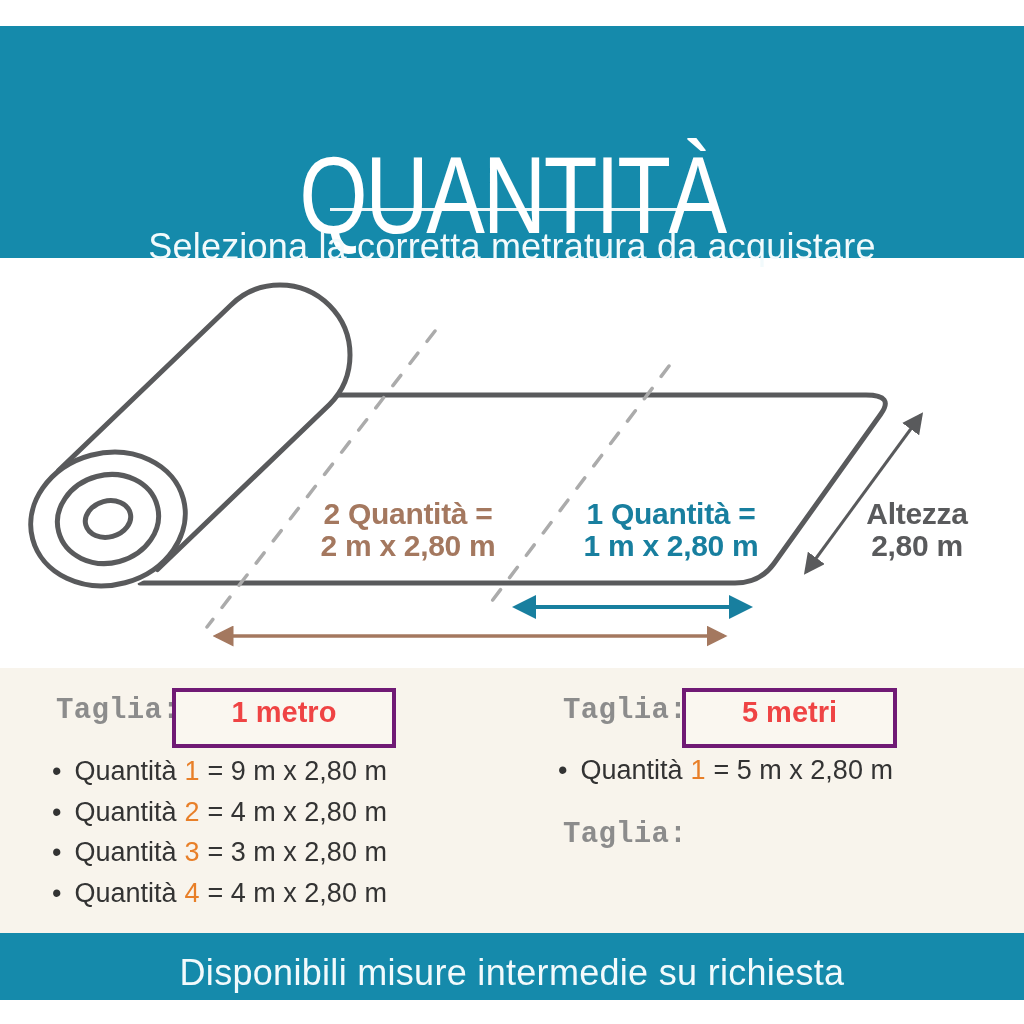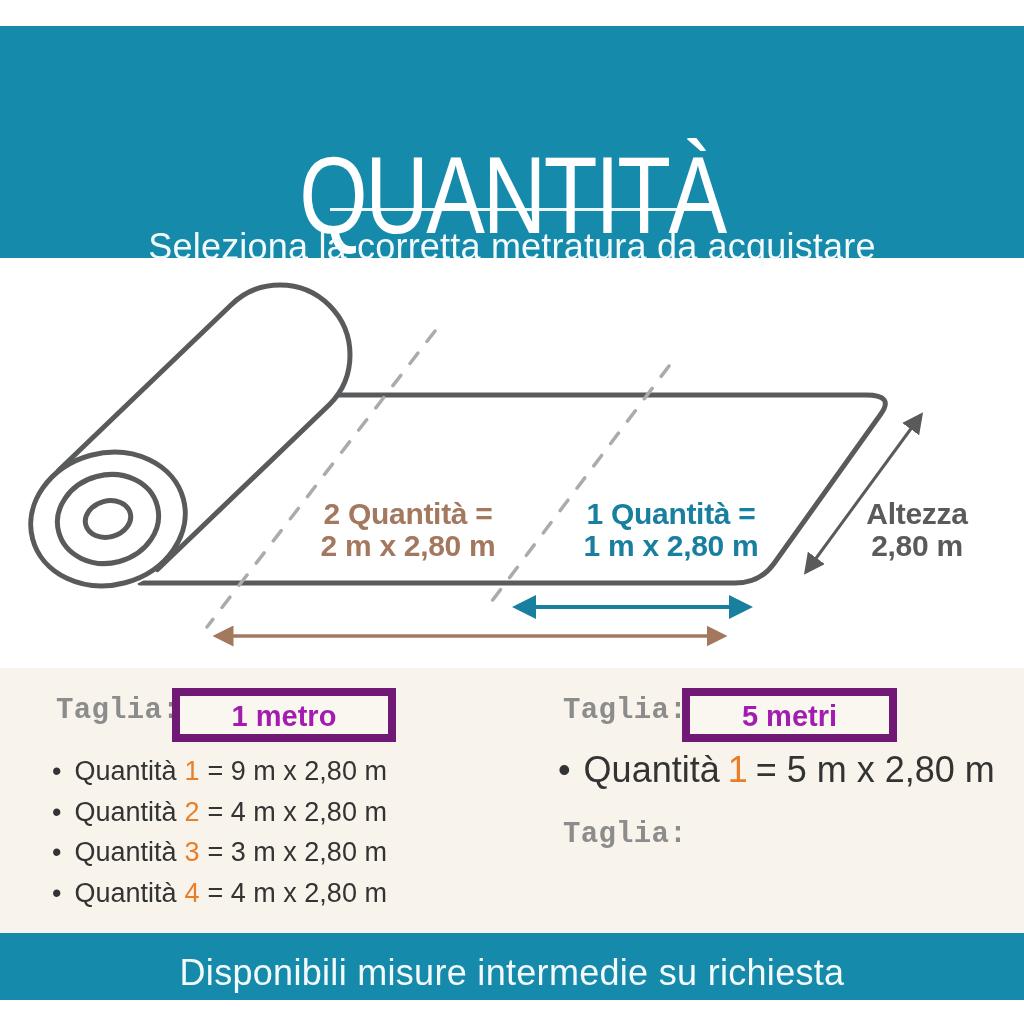--- a/index.html
+++ b/index.html
@@ -17,28 +17,28 @@
             font-size:36px;font-weight:400;color:#f2fafc;letter-spacing:0.2px;}
 
   
   .illustration{position:absolute;left:0;top:258px;width:1024px;height:410px;}
   .diag-text{font-weight:bold;font-size:30px;letter-spacing:-0.3px;}
 
   
   .panel{position:absolute;left:0;top:668px;width:1024px;height:265px;background:#f8f4ec;}
   .taglia-label{position:absolute;height:46px;line-height:46px;
                 font-size:29px;font-weight:bold;color:#8c8c8c;letter-spacing:0.3px;font-family:Liberation Mono, monospace;}
-  .size-box{position:absolute;height:54px;line-height:40px;box-sizing:border-box;
-            border:8px solid #701a75;text-align:center;
-            font-size:29px;font-weight:bold;color:#a21caf;background:#faf7f0;}
+  .size-box{position:absolute;height:60px;line-height:40px;box-sizing:border-box;
+            border:4px solid #701a75;text-align:center;
+            font-size:29px;font-weight:bold;color:#ef4444;background:#faf7f0;}
   .qty-list{position:absolute;margin:0;padding:0;list-style:none;}
   .qty-item{font-size:27px;color:#333333;line-height:40.5px;white-space:nowrap;}
   .dot{display:inline-block;margin-right:13px;color:#333333;}
   .q-num{color:#e87f28;margin:0 8px;}
-  .single-item{position:absolute;font-size:36px;color:#333333;line-height:42px;white-space:nowrap;}
+  .single-item{position:absolute;font-size:27px;color:#333333;line-height:42px;white-space:nowrap;}
 
   
   .footer-bar{position:absolute;left:0;top:933px;width:1024px;height:67px;background:#158aab;
               display:flex;align-items:center;justify-content:center;}
   .footer-text{font-size:36px;font-weight:400;color:#f2fafc;letter-spacing:0.3px;margin-top:12px;}
 </style>
 </head>
 <body>
 
 <div class="page">

